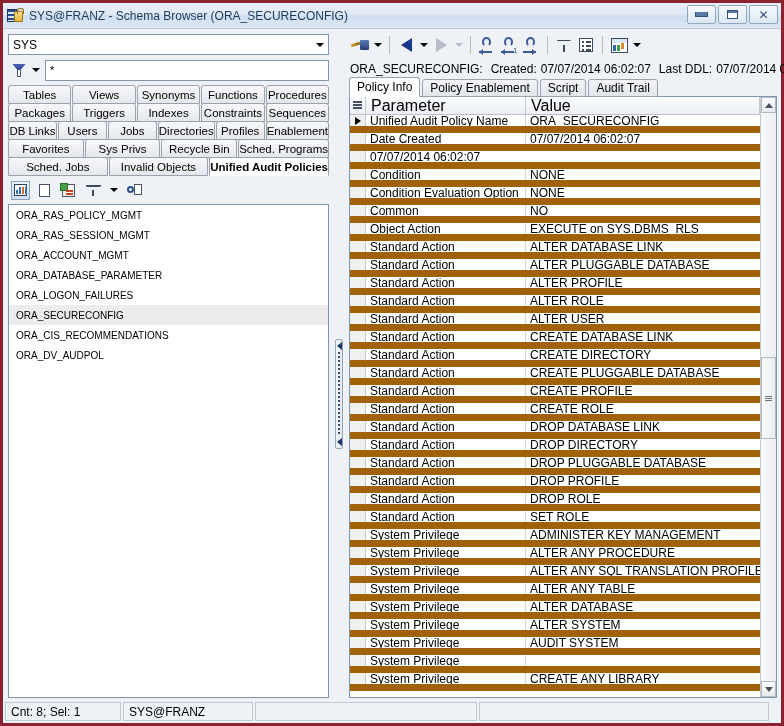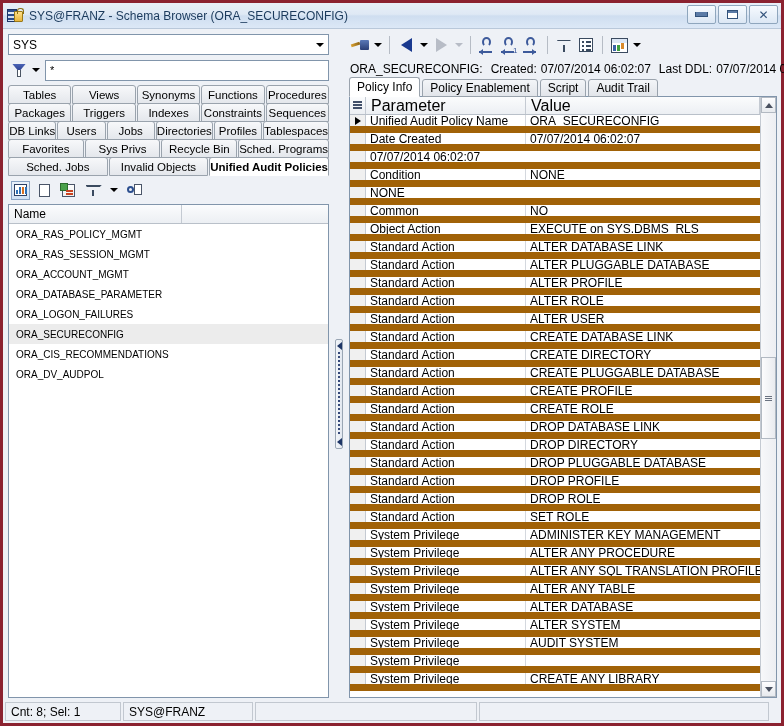--- a/index.html
+++ b/index.html
@@ -363,21 +363,21 @@
           <div class="otab">Indexes</div>
           <div class="otab">Constraints</div>
           <div class="otab">Sequences</div>
         </div>
         <div class="tabrow">
           <div class="otab">DB Links</div>
           <div class="otab">Users</div>
           <div class="otab">Jobs</div>
           <div class="otab">Directories</div>
           <div class="otab">Profiles</div>
-          <div class="otab">Tablespaces</div>
+          <div class="otab">Enablement</div>
         </div>
         <div class="tabrow">
           <div class="otab">Favorites</div>
           <div class="otab">Sys Privs</div>
           <div class="otab">Recycle Bin</div>
           <div class="otab">Sched. Programs</div>
         </div>
         <div class="tabrow">
           <div class="otab">Sched. Jobs</div>
           <div class="otab">Invalid Objects</div>
@@ -400,24 +400,20 @@
           </div>
         <div class="rb-caret">
             <div class="caret"></div>
           </div>
         <div class="tbtn">
             <div class="ic-link"></div>
           </div>
       </div>
 
       <div class="list-box">
-        <div class="list-head">
-          <div class="lh-cell lh-name">Name</div>
-          <div class="lh-cell lh-rest"></div>
-        </div>
         <div class="list-body">
           <div class="lrow">ORA_RAS_POLICY_MGMT</div>
           <div class="lrow">ORA_RAS_SESSION_MGMT</div>
           <div class="lrow">ORA_ACCOUNT_MGMT</div>
           <div class="lrow">ORA_DATABASE_PARAMETER</div>
           <div class="lrow">ORA_LOGON_FAILURES</div>
           <div class="lrow selected">ORA_SECURECONFIG</div>
           <div class="lrow">ORA_CIS_RECOMMENDATIONS</div>
           <div class="lrow">ORA_DV_AUDPOL</div>
         </div>
@@ -533,20 +529,21 @@
                 <div class="g-ind"></div>
                 <div class="g-cell g-value">07/07/2014 06:02:07</div>
               </div>
               <div class="grow">
                 <div class="g-ind"></div>
                 <div class="g-cell g-param">Condition</div>
                 <div class="g-cell g-value">NONE</div>
               </div>
               <div class="grow">
                 <div class="g-ind"></div>
+                <div class="g-cell g-param">Condition Evaluation Option</div>
                 <div class="g-cell g-value">NONE</div>
               </div>
               <div class="grow">
                 <div class="g-ind"></div>
                 <div class="g-cell g-param">Common</div>
                 <div class="g-cell g-value">NO</div>
               </div>
               <div class="grow">
                 <div class="g-ind"></div>
                 <div class="g-cell g-param">Object Action</div>

